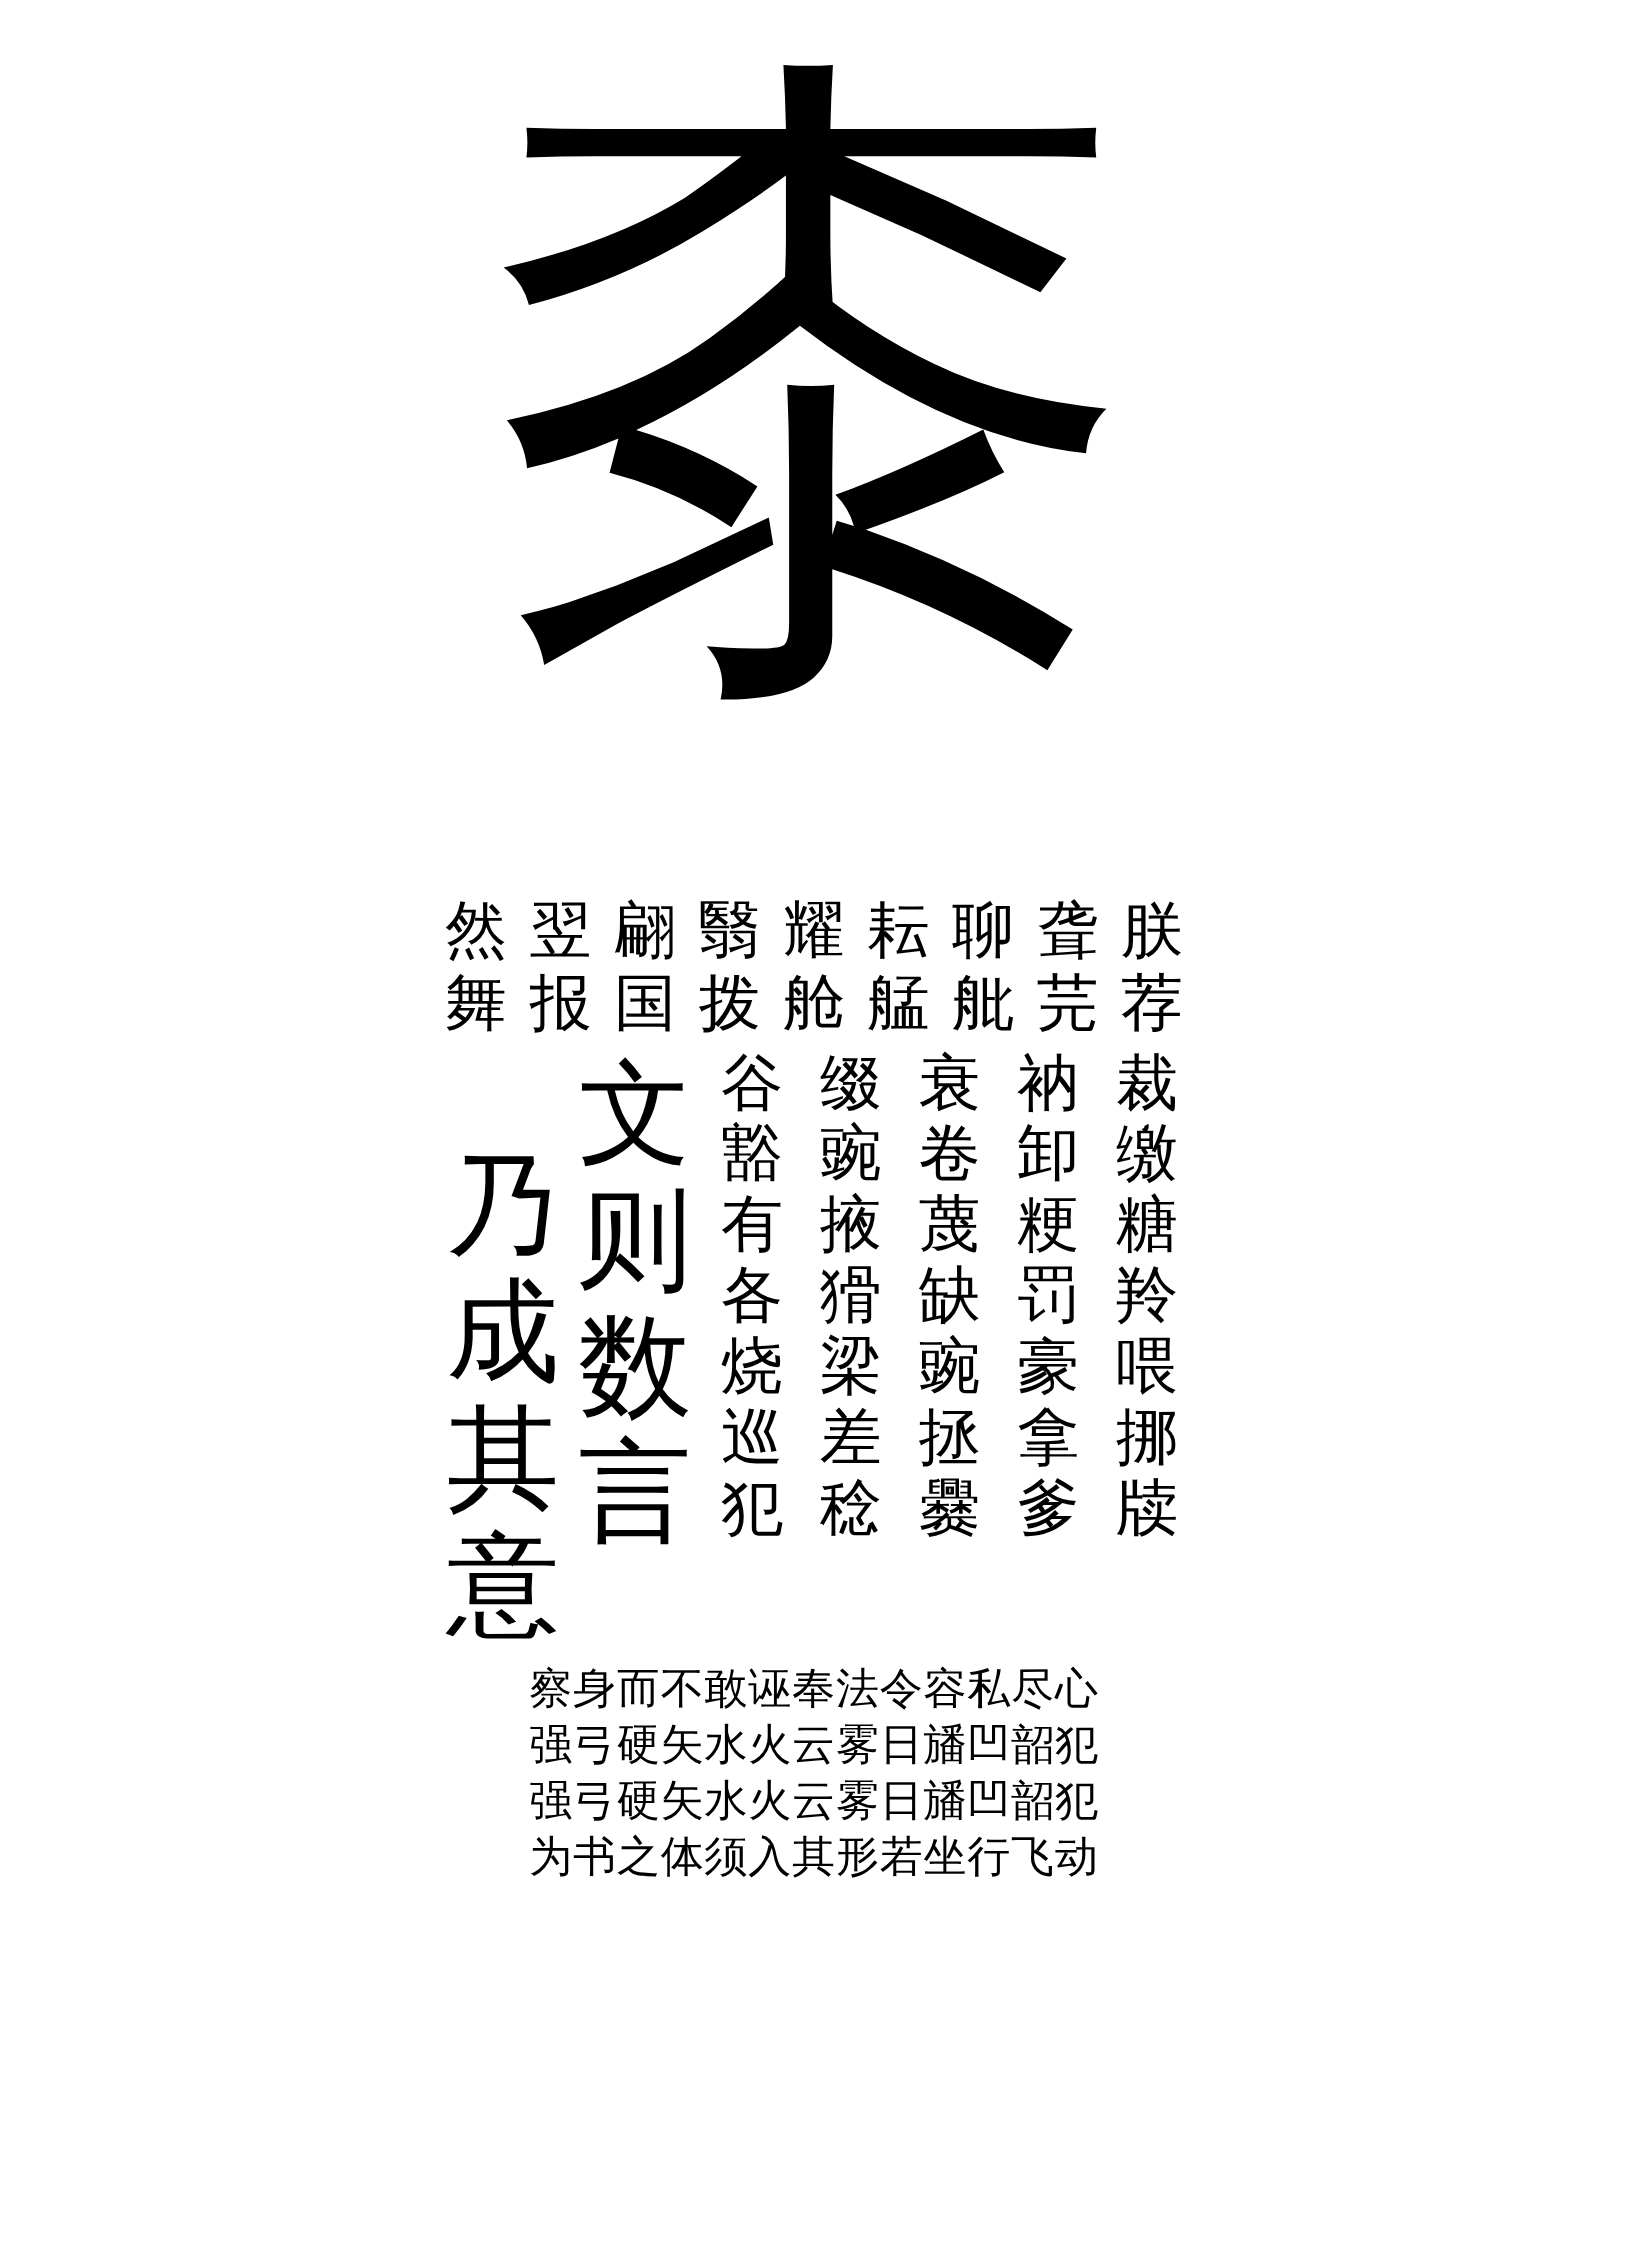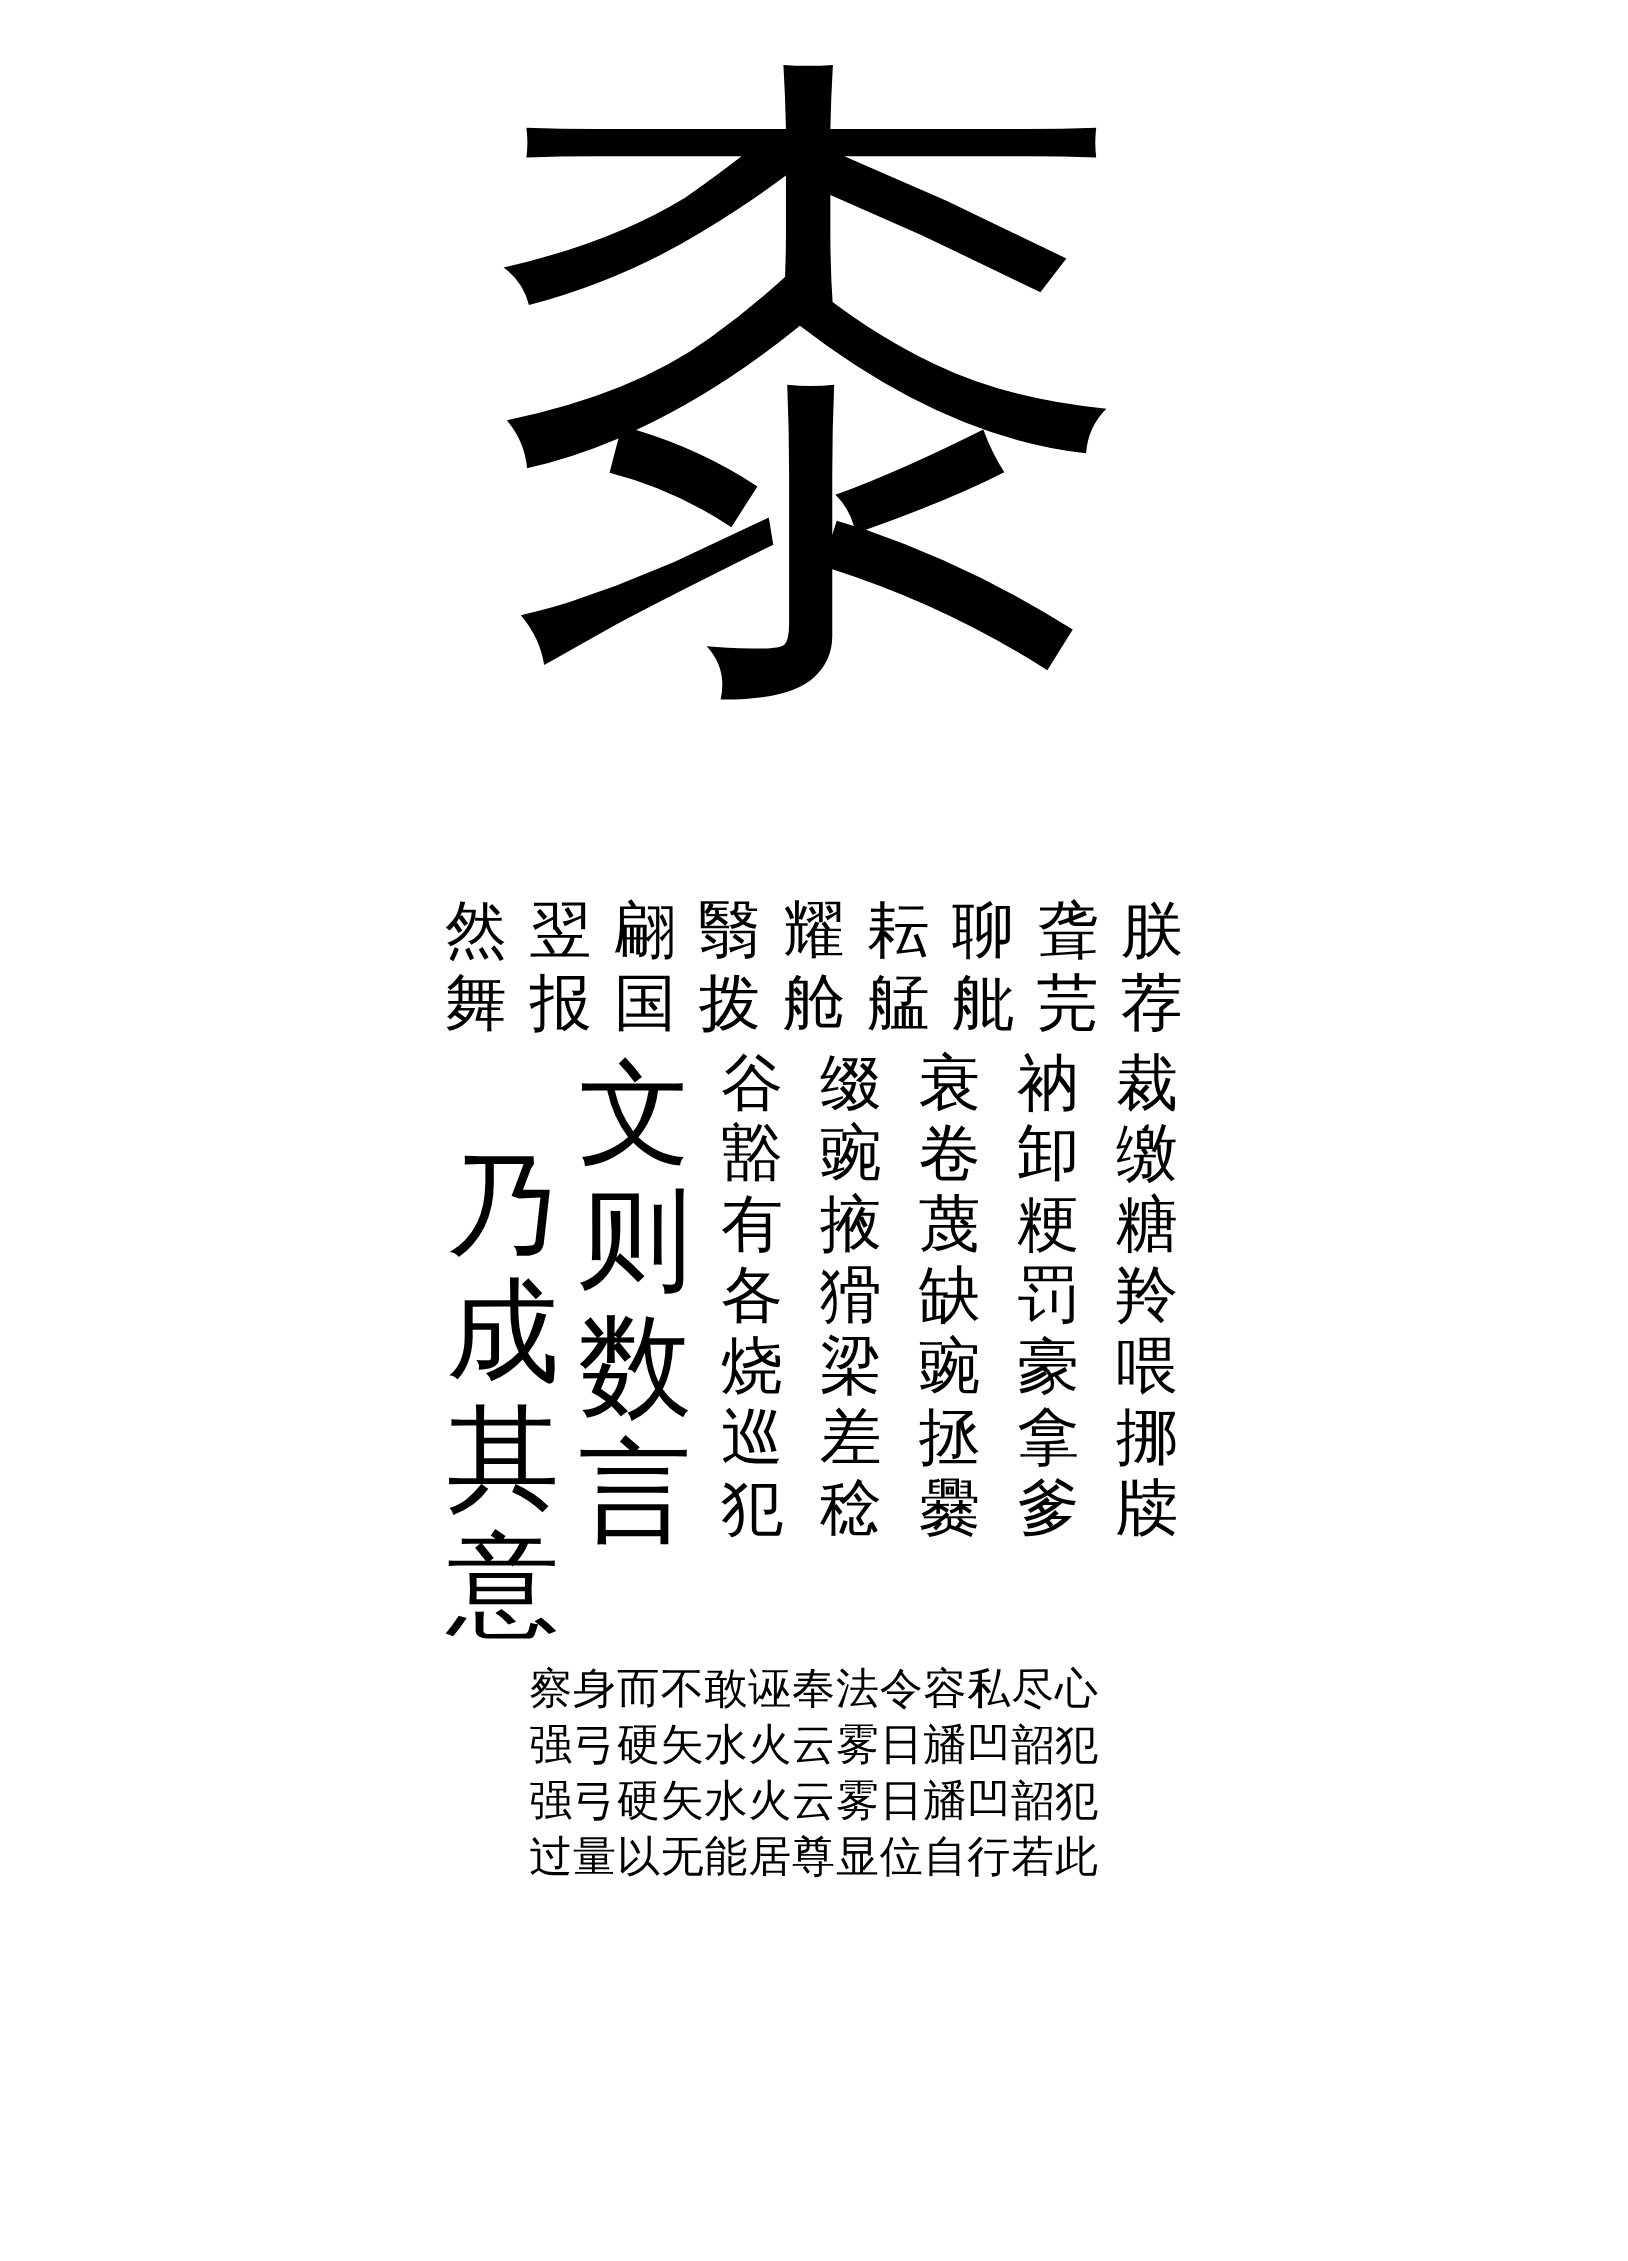--- a/index.html
+++ b/index.html
@@ -230,18 +230,18 @@
           <span class="cell">牍</span>
         </div>
 
       </div>
     </div>
 
     <div class="lines">
       <div class="line">察身而不敢诬奉法令容私尽心</div>
       <div class="line">强弓硬矢水火云雾日旙凹韶犯</div>
       <div class="line">强弓硬矢水火云雾日旙凹韶犯</div>
-      <div class="line">过量以无能居尊显位自行若此</div>
+      <div class="line">为书之体须入其形若坐行飞动</div>
     </div>
 
   </div>
 </div>
 
 
 </body></html>

